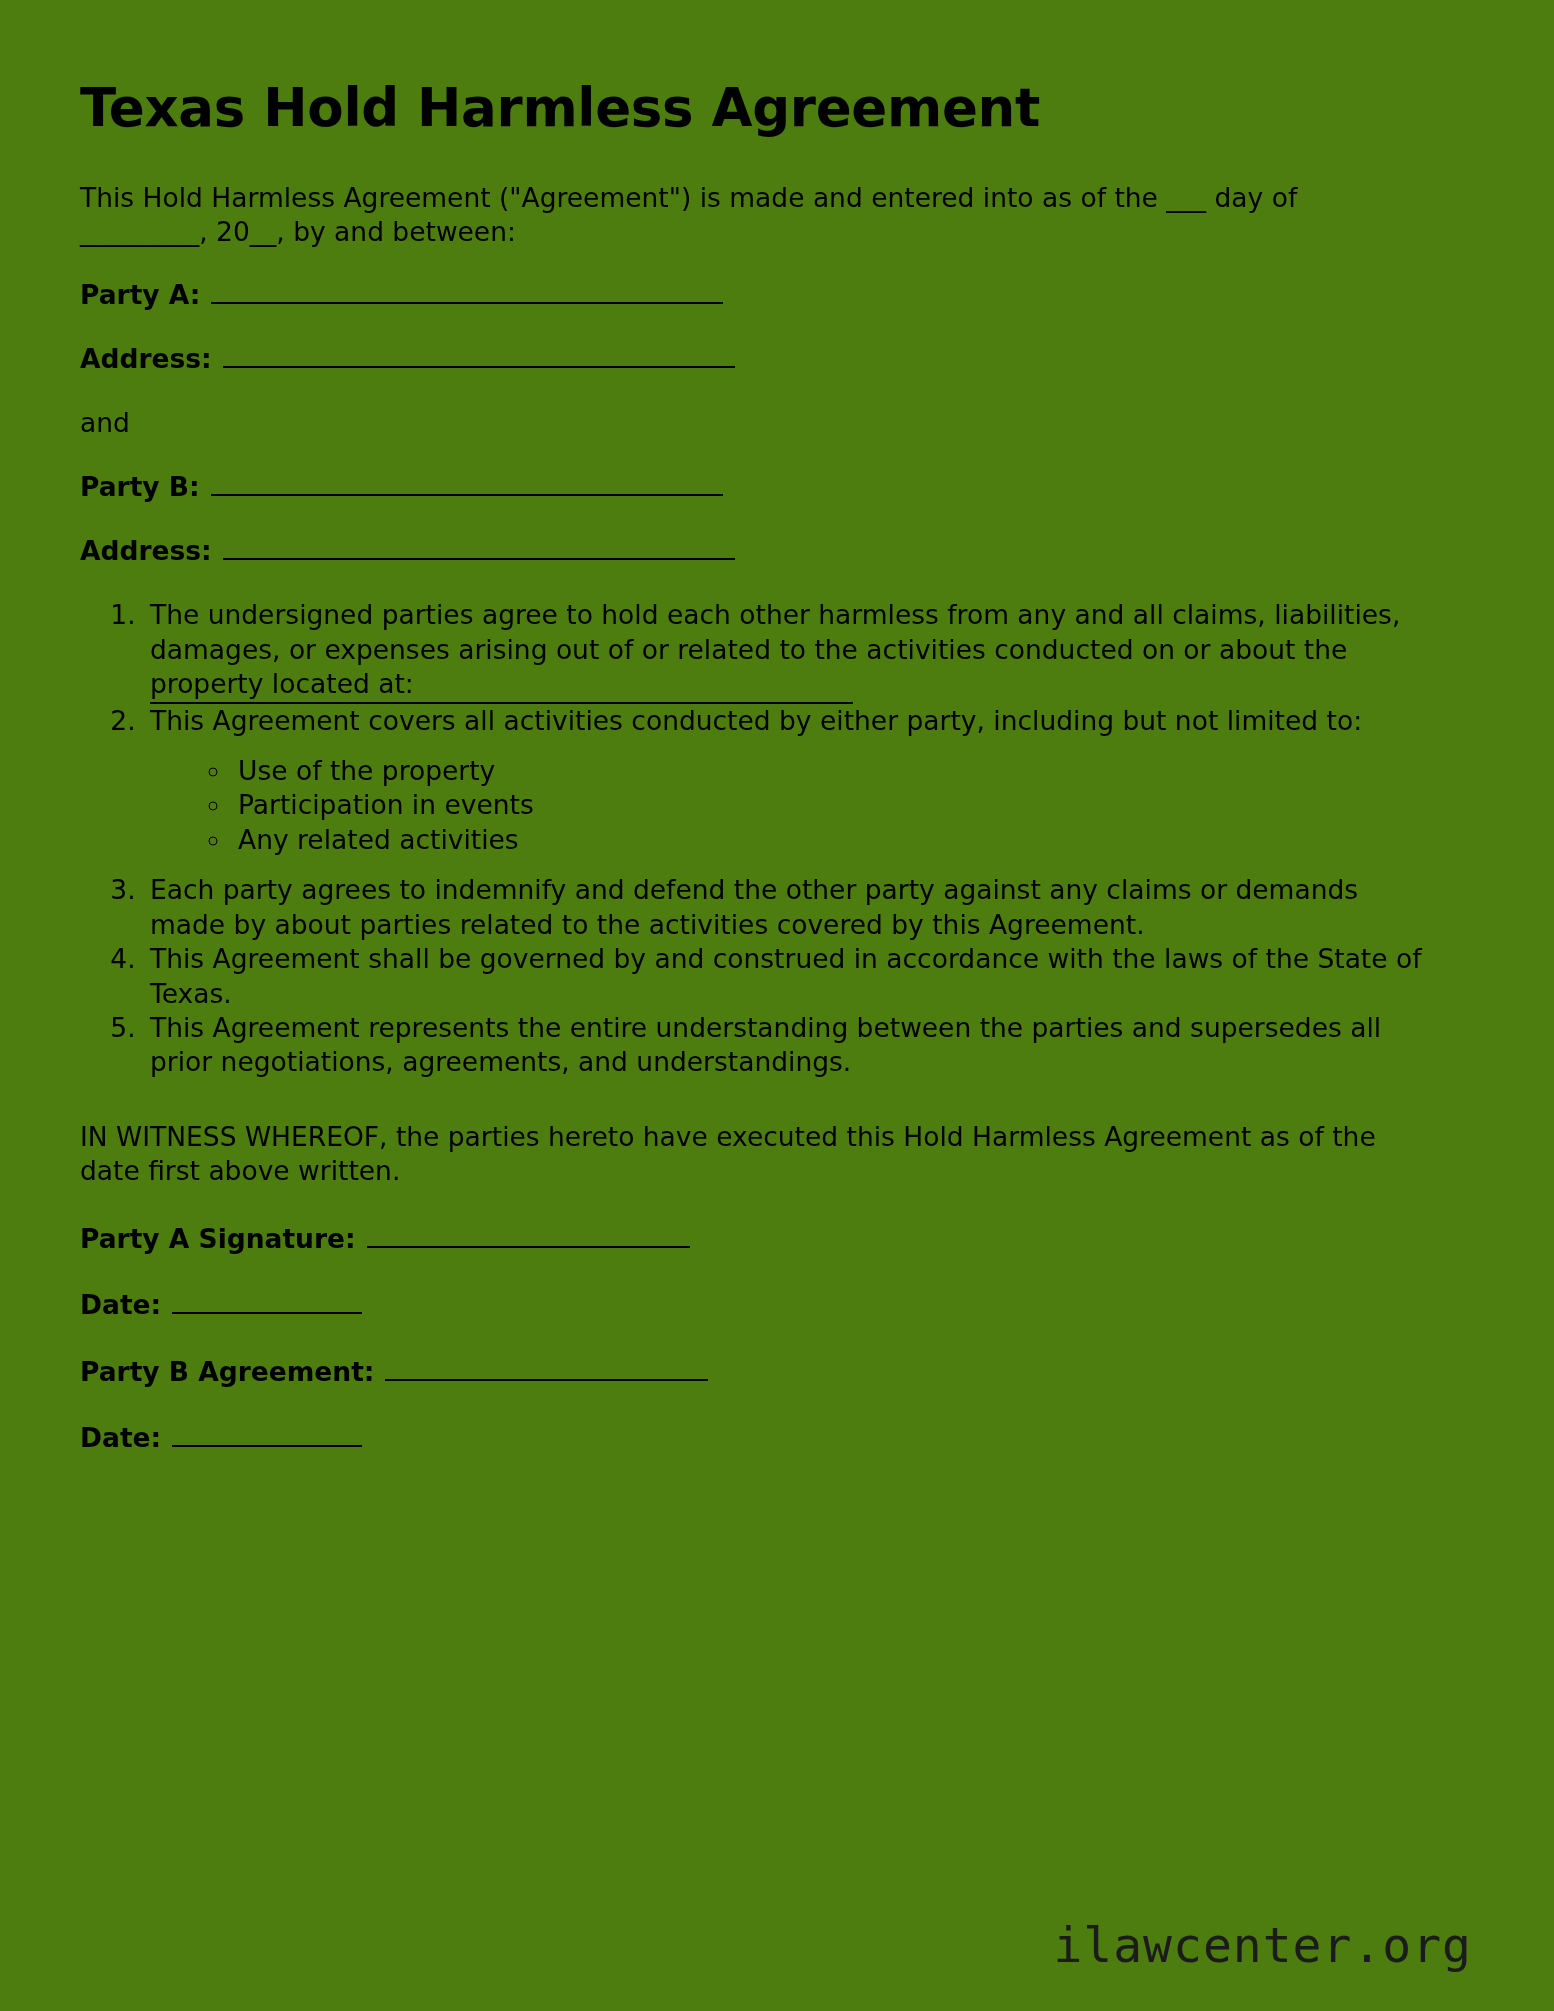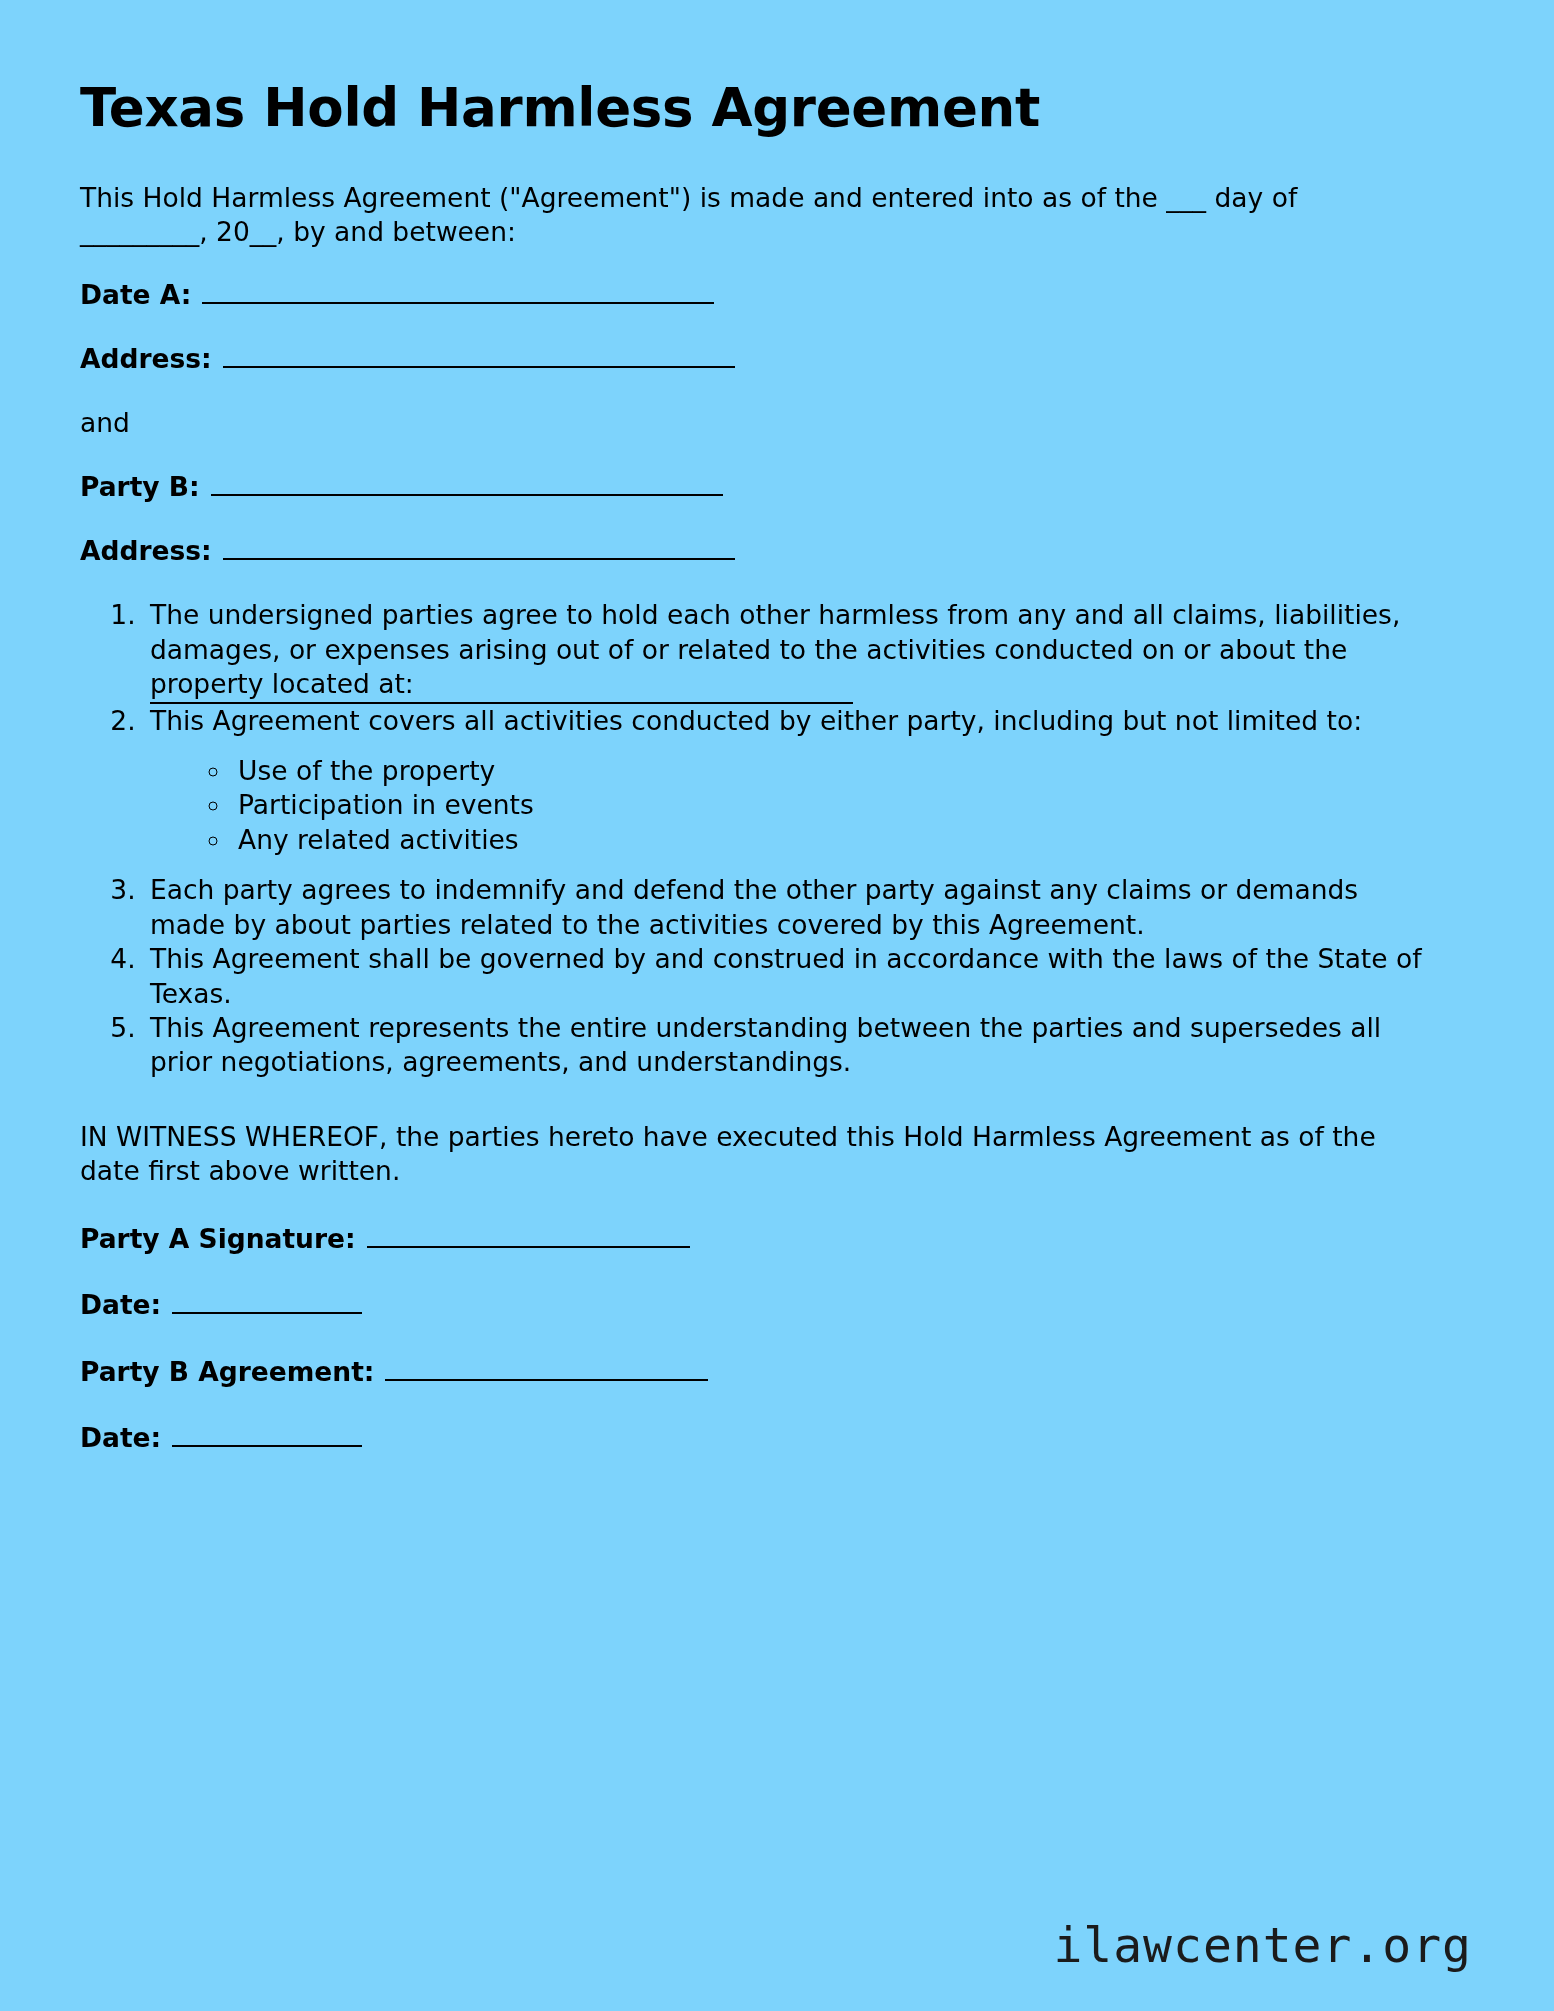--- a/index.html
+++ b/index.html
@@ -9,21 +9,21 @@
   }
   body {
     font-family: "DejaVu Sans", sans-serif;
     color: #000000;
     -webkit-font-smoothing: antialiased;
   }
   .page {
     position: relative;
     width: 1554px;
     height: 2011px;
-    background: #7dd3fc;
+    background: #4d7c0f;
     box-sizing: border-box;
     overflow: hidden;
   }
   .content {
     position: absolute;
     left: 80px;
     top: 78px;
     width: 1380px;
   }
 
@@ -150,21 +150,21 @@
 
 <div class="page">
 
   <div class="content">
 
     <h1 class="doc-title">Texas Hold Harmless Agreement</h1>
 
     <p class="para">This Hold Harmless Agreement ("Agreement") is made and entered into as of the ___ day of _________, 20__, by and between:</p>
 
     <div class="field-row">
-      <span class="field-label">Date A:</span>
+      <span class="field-label">Party A:</span>
       <span class="rule w-party"></span>
     </div>
 
     <div class="field-row">
       <span class="field-label">Address:</span>
       <span class="rule w-address"></span>
     </div>
 
     <p class="plain-word">and</p>
 

